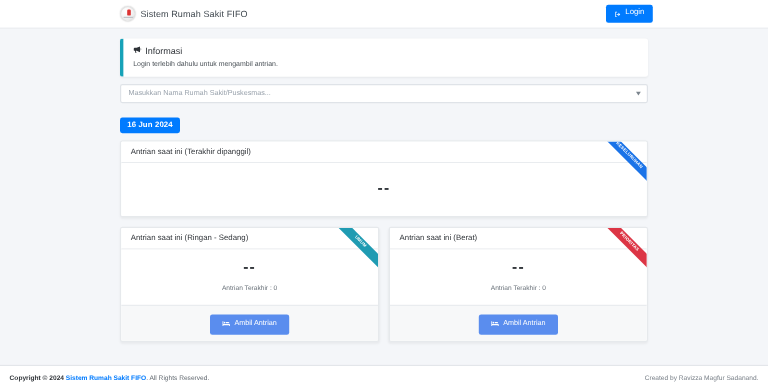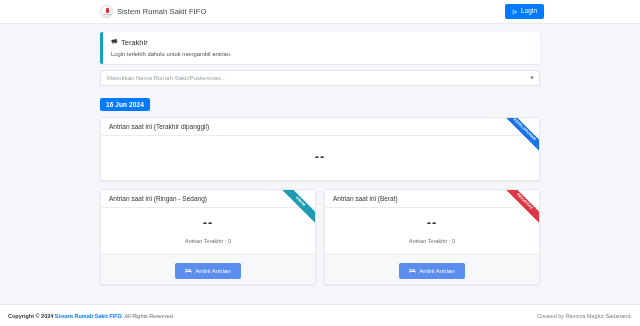--- a/index.html
+++ b/index.html
@@ -176,21 +176,21 @@
   <div class="content">
 
     <div class="alert">
       <div class="alert-title">
         <span>
           <svg width="7" height="7" viewBox="0 0 16 16" fill="#2f3338" aria-hidden="true">
             <path d="M13 1.5v11L6.5 10H5.2l.9 4.2H4.3L3.4 10H2.8A1.8 1.8 0 0 1 1 8.2V5.8A1.8 1.8 0 0 1 2.8 4h3.7L13 1.5z"></path>
             <path d="M14.3 4.6c.7.6 1.1 1.5 1.1 2.4s-.4 1.8-1.1 2.4V4.6z"></path>
           </svg>
         </span>
-        <span>Terakhir</span>
+        <span>Informasi</span>
       </div>
       <div class="alert-body">Login terlebih dahulu untuk mengambil antrian.</div>
     </div>
 
     <div class="select-wrap">
       <div class="select-box">Masukkan Nama Rumah Sakit/Puskesmas...</div>
       <span class="select-caret"></span>
     </div>
 
     <div>

